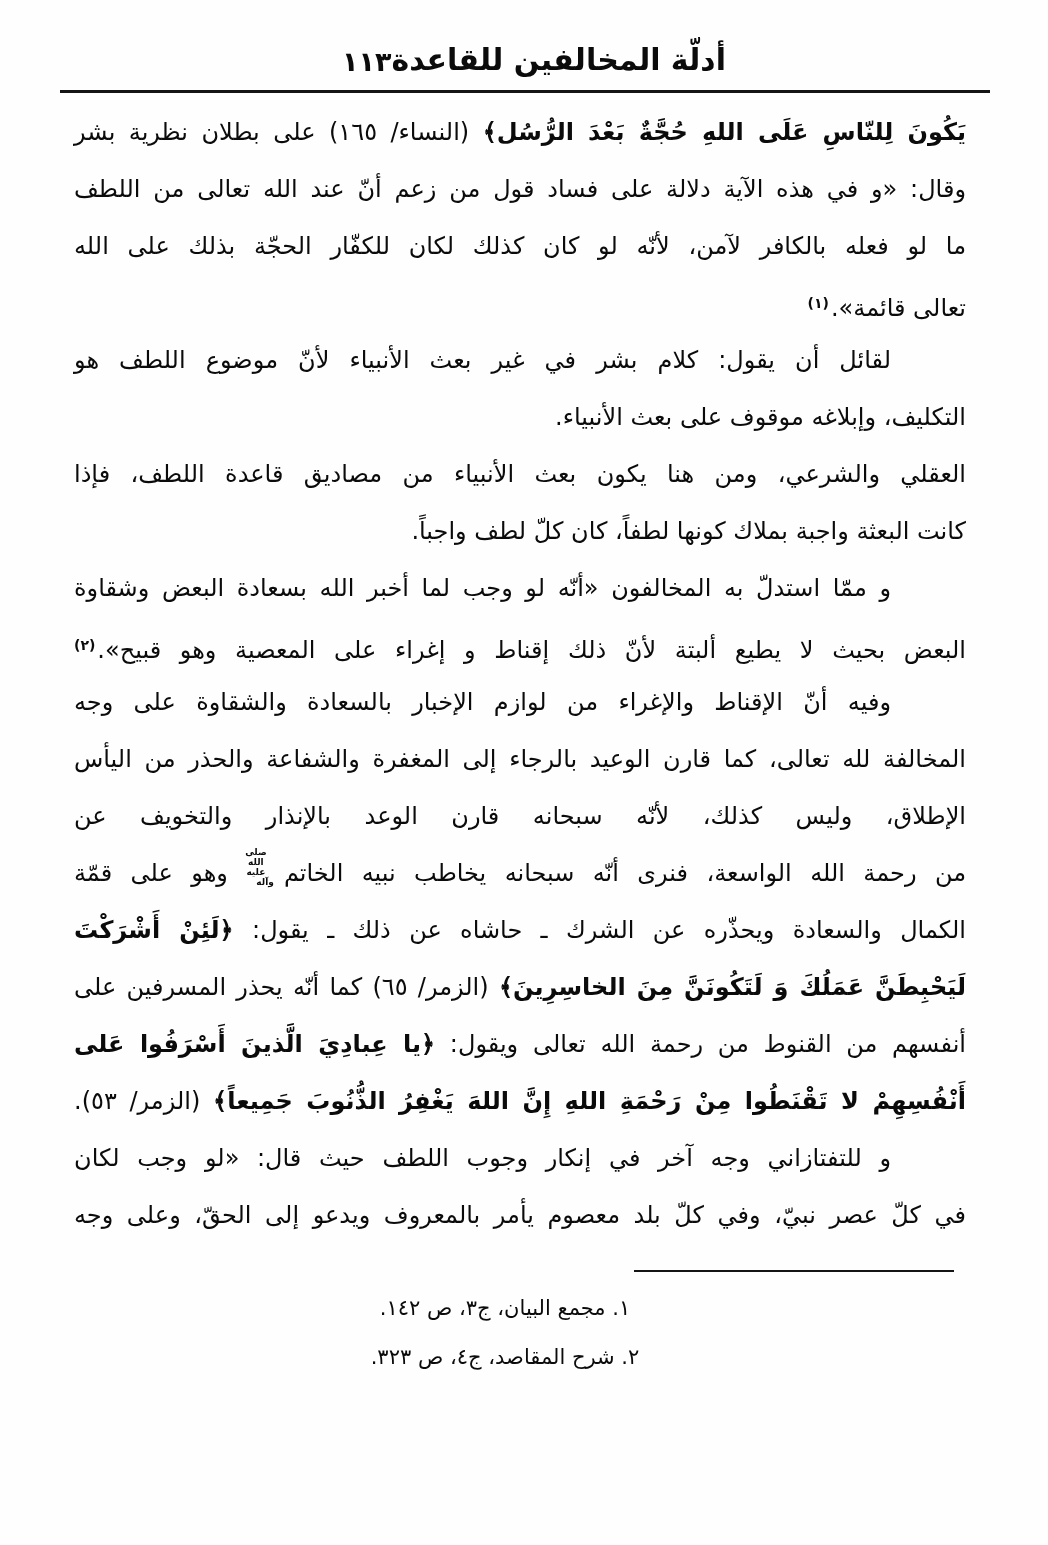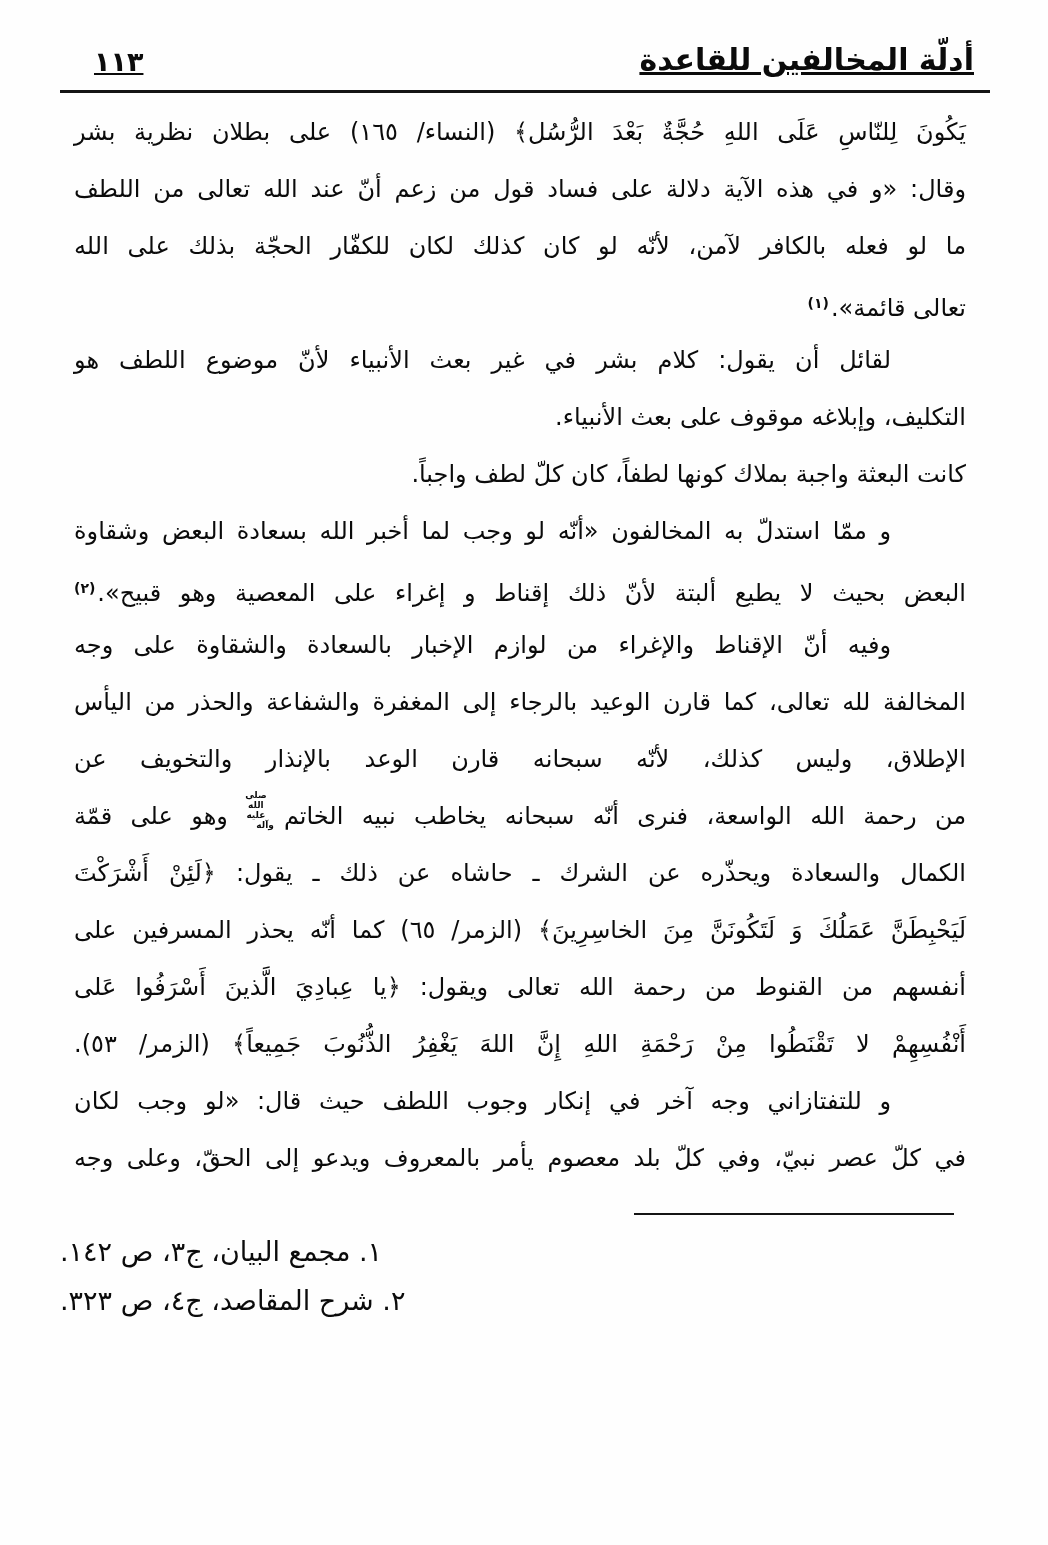--- a/index.html
+++ b/index.html
@@ -12,24 +12,23 @@
     color: #0b0b0b;
     font-family: "DejaVu Sans", sans-serif;
     direction: rtl;
     box-sizing: border-box;
     padding: 42px 58px 0 60px;
     overflow: hidden;
   }
   .page-header {
     display: flex;
     direction: ltr;
-    justify-content: space-between;
+    justify-content: center;
     align-items: flex-end;
     padding: 0 16px 0 34px;
-    text-decoration: underline;
   }
   .page-number {
     font-size: 27px;
     font-weight: bold;
     letter-spacing: 3px;
   }
   .page-title {
     font-size: 30px;
     font-weight: bold;
     direction: rtl;
@@ -45,21 +44,21 @@
   .line {
     font-size: 24px;
     line-height: 57px;
     height: 57px;
     text-align: justify;
     text-align-last: right;
     white-space: nowrap;
   }
   .line.fill { text-align-last: justify; white-space: normal; }
   .line.indent { padding-right: 75px; }
-  .quran { font-weight: normal; }
+  .quran { font-weight: bold; }
   .fnref {
     font-size: 14px;
     font-weight: bold;
     vertical-align: 8px;
     margin-right: 2px;
   }
   .honorific {
     display: inline-block;
     width: 36px;
     font-size: 9px;
@@ -73,42 +72,43 @@
   .footnote-sep {
     border: 0;
     border-bottom: 2.5px solid #141414;
     width: 320px;
     margin: 26px 36px 12px auto;
   }
   .footnotes {
     padding: 0 40px 0 0;
   }
   .footnote {
-    font-size: 27px;
+    font-size: 21px;
     line-height: 49px;
-    text-align: left;
+    text-align: center;
   }
 </style>
 </head>
 <body>
 
 <div class="page">
   <div class="page-header">
     <div class="page-number">١١٣</div>
     <div class="page-title">أدلّة المخالفين للقاعدة</div>
   </div>
   <hr class="header-rule">
 
   <div class="body-lines" id="body-lines">
       <div class="line fill"><span class="quran">يَكُونَ لِلنّاسِ عَلَى اللهِ حُجَّةٌ بَعْدَ الرُّسُل﴾</span><span> (النساء/ ١٦٥) على بطلان نظرية بشر</span></div>
       <div class="line fill"><span>وقال: «و في هذه الآية دلالة على فساد قول من زعم أنّ عند الله تعالى من اللطف</span></div>
       <div class="line fill"><span>ما لو فعله بالكافر لآمن، لأنّه لو كان كذلك لكان للكفّار الحجّة بذلك على الله</span></div>
       <div class="line"><span>تعالى قائمة».</span><span class="fnref">(١)</span></div>
       <div class="line fill indent"><span>لقائل أن يقول: كلام بشر في غير بعث الأنبياء لأنّ موضوع اللطف هو</span></div>
       <div class="line"><span>التكليف، وإبلاغه موقوف على بعث الأنبياء.</span></div>
+      <div class="line fill"><span>العقلي والشرعي، ومن هنا يكون بعث الأنبياء من مصاديق قاعدة اللطف، فإذا</span></div>
       <div class="line"><span>كانت البعثة واجبة بملاك كونها لطفاً، كان كلّ لطف واجباً.</span></div>
       <div class="line fill indent"><span>و ممّا استدلّ به المخالفون «أنّه لو وجب لما أخبر الله بسعادة البعض وشقاوة</span></div>
       <div class="line fill"><span>البعض بحيث لا يطيع ألبتة لأنّ ذلك إقناط و إغراء على المعصية وهو قبيح».</span><span class="fnref">(٢)</span></div>
       <div class="line fill indent"><span>وفيه أنّ الإقناط والإغراء من لوازم الإخبار بالسعادة والشقاوة على وجه</span></div>
       <div class="line fill"><span>المخالفة لله تعالى، كما قارن الوعيد بالرجاء إلى المغفرة والشفاعة والحذر من اليأس</span></div>
       <div class="line fill"><span>الإطلاق، وليس كذلك، لأنّه سبحانه قارن الوعد بالإنذار والتخويف عن</span></div>
       <div class="line fill"><span>من رحمة الله الواسعة، فنرى أنّه سبحانه يخاطب نبيه الخاتم</span><span class="honorific">صلى الله عليه وآله</span><span>وهو على قمّة</span></div>
       <div class="line fill"><span>الكمال والسعادة ويحذّره عن الشرك ـ حاشاه عن ذلك ـ يقول: </span><span class="quran">﴿لَئِنْ أَشْرَكْتَ</span></div>
       <div class="line fill"><span class="quran">لَيَحْبِطَنَّ عَمَلُكَ وَ لَتَكُونَنَّ مِنَ الخاسِرِينَ﴾</span><span> (الزمر/ ٦٥) كما أنّه يحذر المسرفين على</span></div>
       <div class="line fill"><span>أنفسهم من القنوط من رحمة الله تعالى ويقول: </span><span class="quran">﴿يا عِبادِيَ الَّذينَ أَسْرَفُوا عَلى</span></div>

